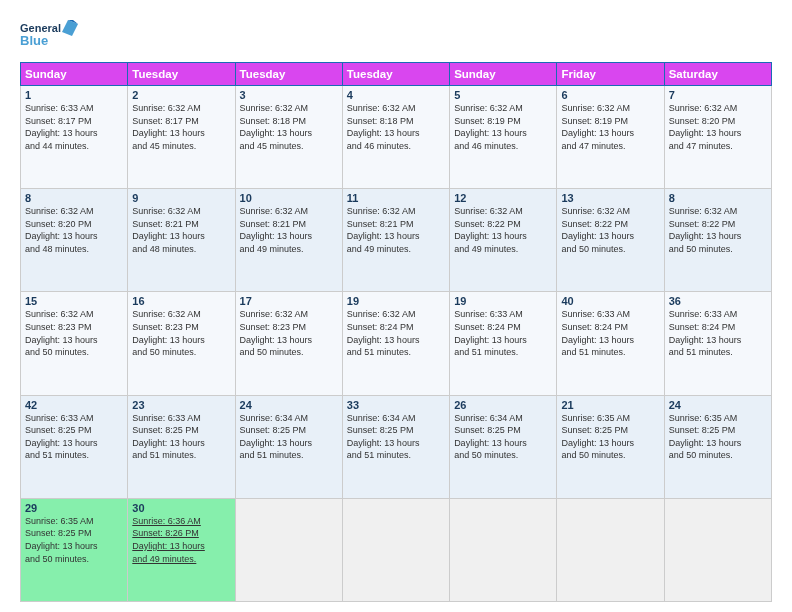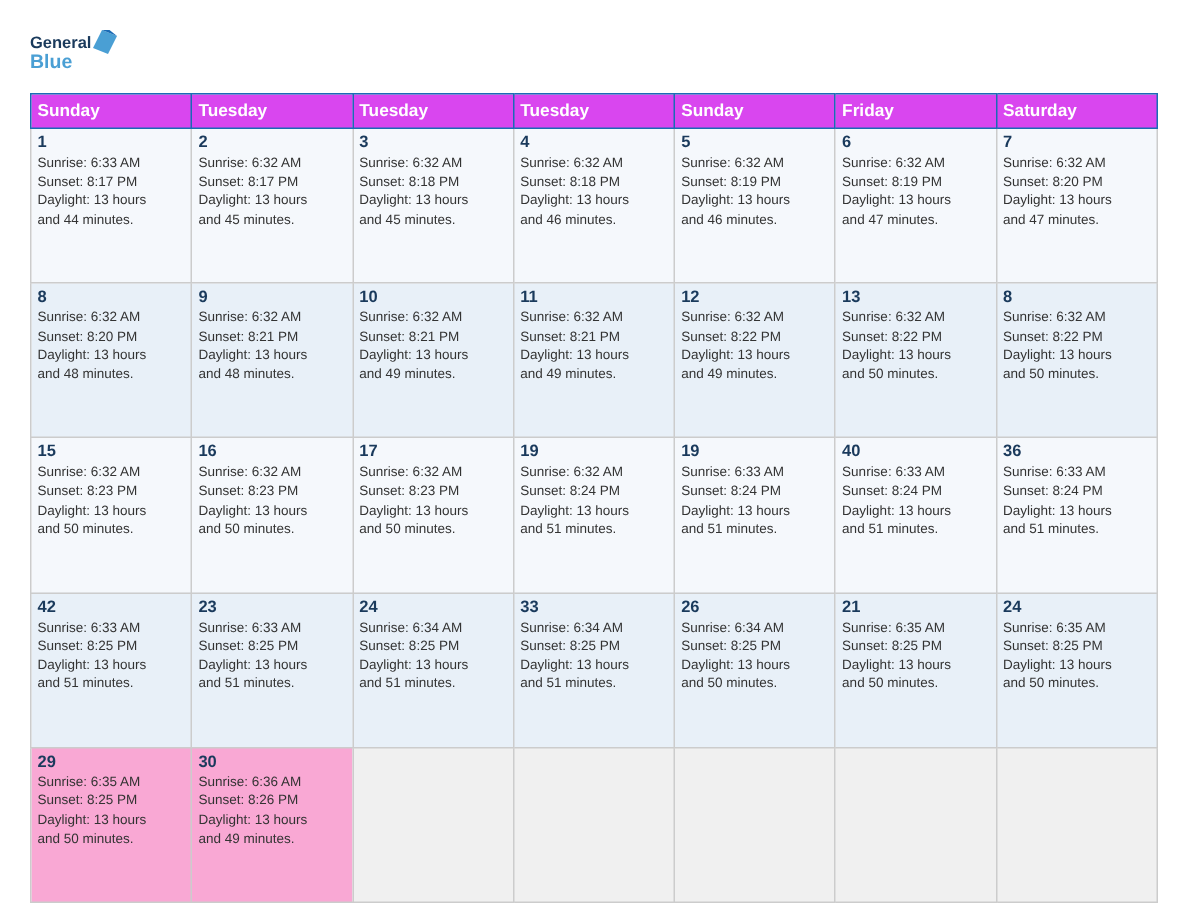--- a/index.html
+++ b/index.html
@@ -79,21 +79,21 @@
     }
     .day-info {
       font-size: 9px;
       line-height: 1.4;
       color: #333;
     }
     td.empty {
       background: #f0f0f0 !important;
     }
     tbody tr:last-child td {
-      background: #f9a8d4;
+      background: #86efac;
     }
     tbody tr:last-child td.empty {
       background: #f0f0f0 !important;
     }
   </style>
 </head>
 <body>
 
 <div class="page">
   <div class="header">
@@ -331,21 +331,21 @@
         <tr>
           <td>
             <span class="day-num">29</span>
             <div class="day-info" style="white-space: pre-line;">Sunrise: 6:35 AM
 Sunset: 8:25 PM
 Daylight: 13 hours
 and 50 minutes.</div>
           </td>
           <td>
             <span class="day-num">30</span>
-            <div class="day-info" style="white-space: pre-line;">Sunrise: 6:36 AM
+            <div class="day-info" style="white-space: pre-line; text-decoration: underline;">Sunrise: 6:36 AM
 Sunset: 8:26 PM
 Daylight: 13 hours
 and 49 minutes.</div>
           </td>
           <td class="empty"></td>
           <td class="empty"></td>
           <td class="empty"></td>
           <td class="empty"></td>
           <td class="empty"></td>
         </tr>

